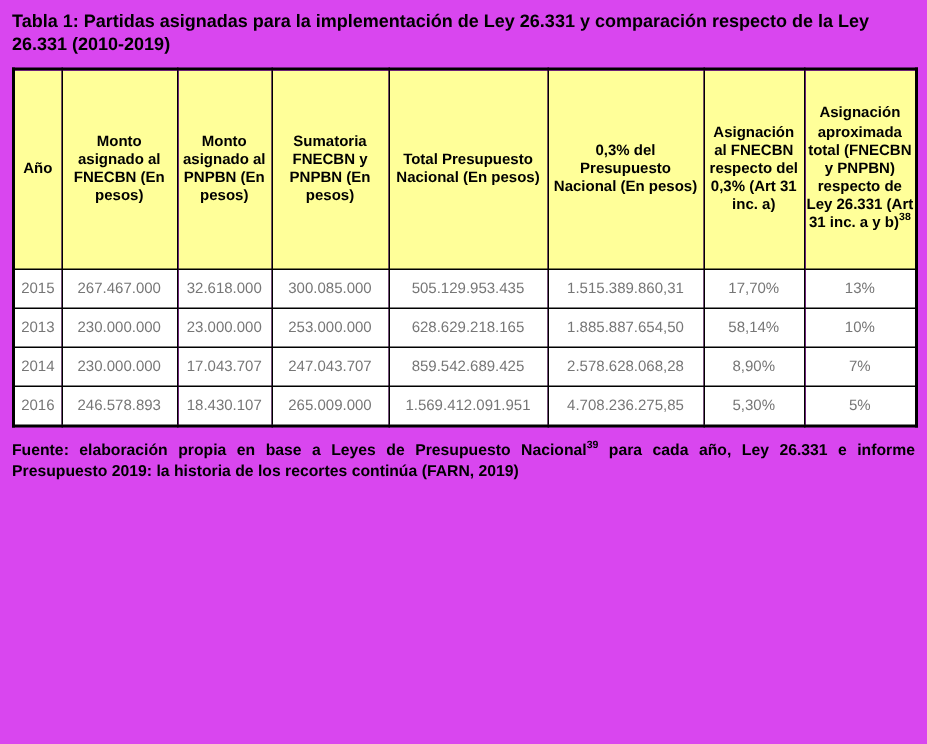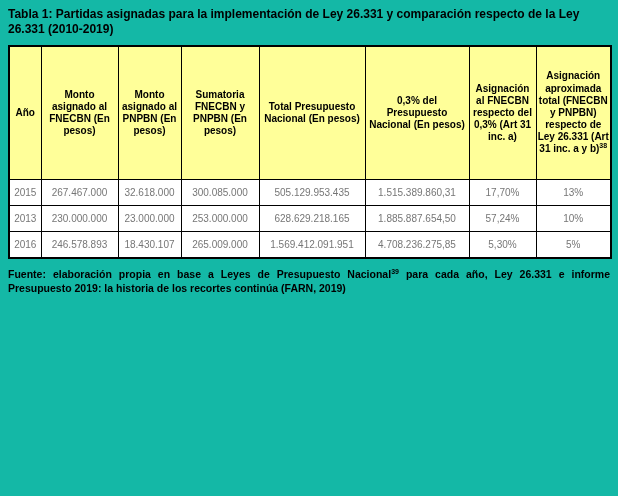--- a/index.html
+++ b/index.html
@@ -4,21 +4,21 @@
 <style>
   html, body {
     margin: 0; padding: 0;
     background: #ffffff;
     font-family: "Liberation Sans", sans-serif;
   }
   .page {
     width: 618px; height: 496px;
     box-sizing: border-box;
     padding: 7px 8px;
-    background: #14b8a6;
+    background: #d946ef;
     overflow: hidden;
   }
   .title {
     font-weight: bold;
     font-size: 12px;
     line-height: 1.25;
     color: #000000;
     width: 592px;
     margin: 0 0 8px 0;
   }
@@ -112,22 +112,32 @@
           <td>17,70%</td>
           <td>13%</td>
         </tr>
         <tr>
           <td>2013</td>
           <td>230.000.000</td>
           <td>23.000.000</td>
           <td>253.000.000</td>
           <td>628.629.218.165</td>
           <td>1.885.887.654,50</td>
-          <td>57,24%</td>
+          <td>58,14%</td>
           <td>10%</td>
+        </tr>
+        <tr>
+          <td>2014</td>
+          <td>230.000.000</td>
+          <td>17.043.707</td>
+          <td>247.043.707</td>
+          <td>859.542.689.425</td>
+          <td>2.578.628.068,28</td>
+          <td>8,90%</td>
+          <td>7%</td>
         </tr>
         <tr>
           <td>2016</td>
           <td>246.578.893</td>
           <td>18.430.107</td>
           <td>265.009.000</td>
           <td>1.569.412.091.951</td>
           <td>4.708.236.275,85</td>
           <td>5,30%</td>
           <td>5%</td>

